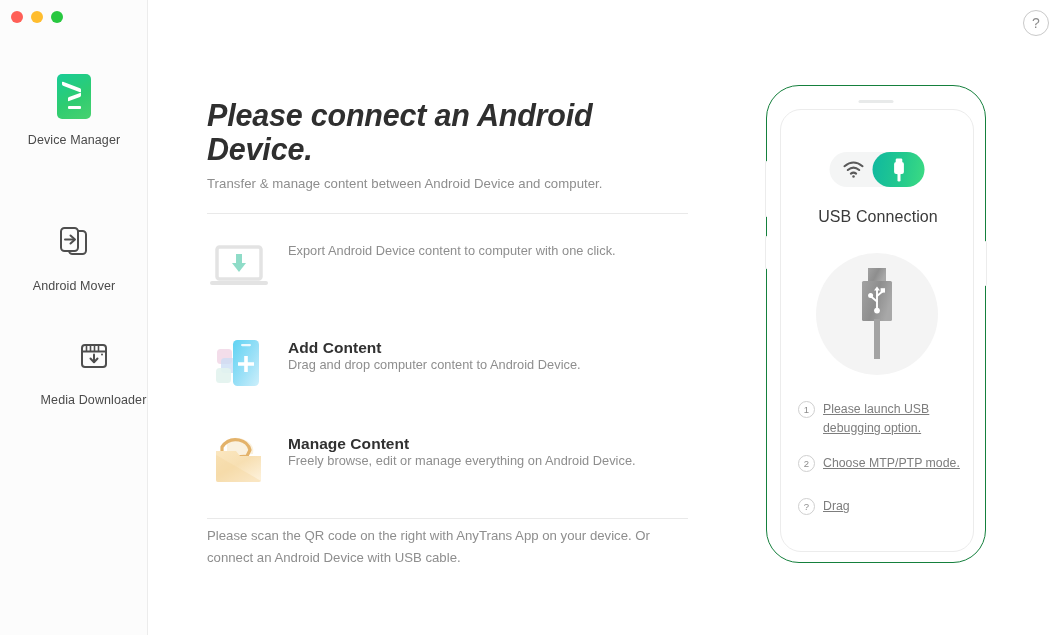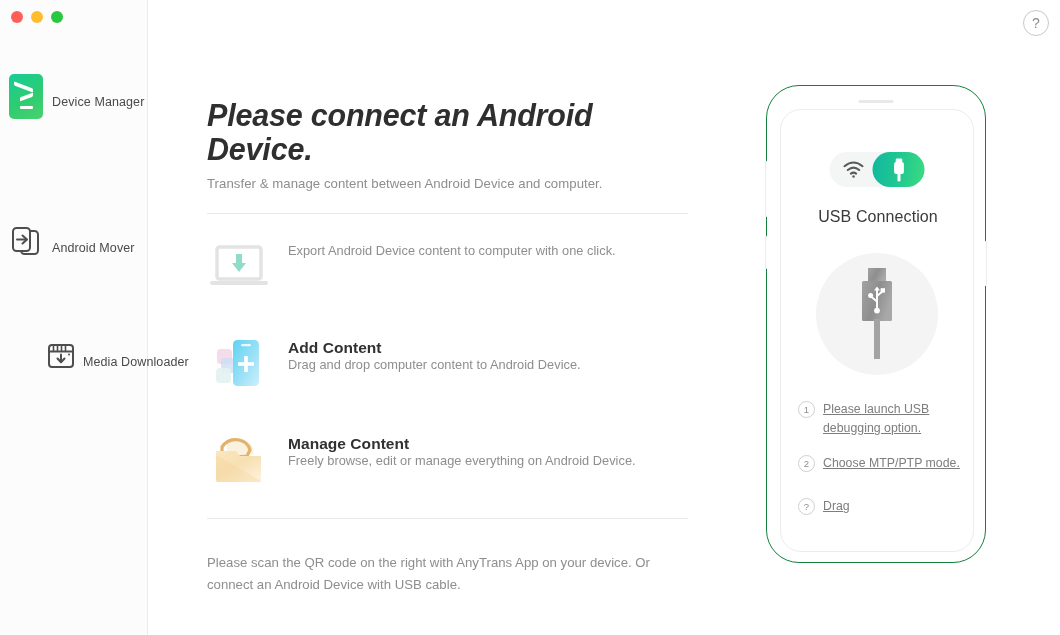--- a/index.html
+++ b/index.html
@@ -30,21 +30,21 @@
     display: flex; gap: 8px;
   }
   .dot { width: 12px; height: 12px; border-radius: 50%; }
   .dot.red    { background: #ff5f57; }
   .dot.yellow { background: #ffbd2e; }
   .dot.green  { background: #28c840; }
 
   .nav-item {
     position: absolute;
     left: 0; width: 148px;
-    display: flex; flex-direction: row;
+    display: flex; flex-direction: column;
     align-items: center;
     cursor: default;
   }
   .nav-item .nav-icon {
     height: 52px; width: 52px;
     display: flex; align-items: center; justify-content: center;
   }
   .nav-item .nav-label {
     margin-top: 11px;
     font-size: 12.5px;
@@ -143,21 +143,21 @@
     letter-spacing: 0.02px;
   }
 
   .divider2 {
     height: 1px;
     background: #e9e9e9;
     width: 481px;
     margin-top: 8px;
   }
   .footnote {
-    margin-top: 33px;
+    margin-top: 6px;
     font-size: 13.2px;
     color: #8e8e8e;
     line-height: 1.62;
     width: 480px;
   }
 
   
   .phone-outer {
     position: absolute;
     left: 618px; top: 85px;

